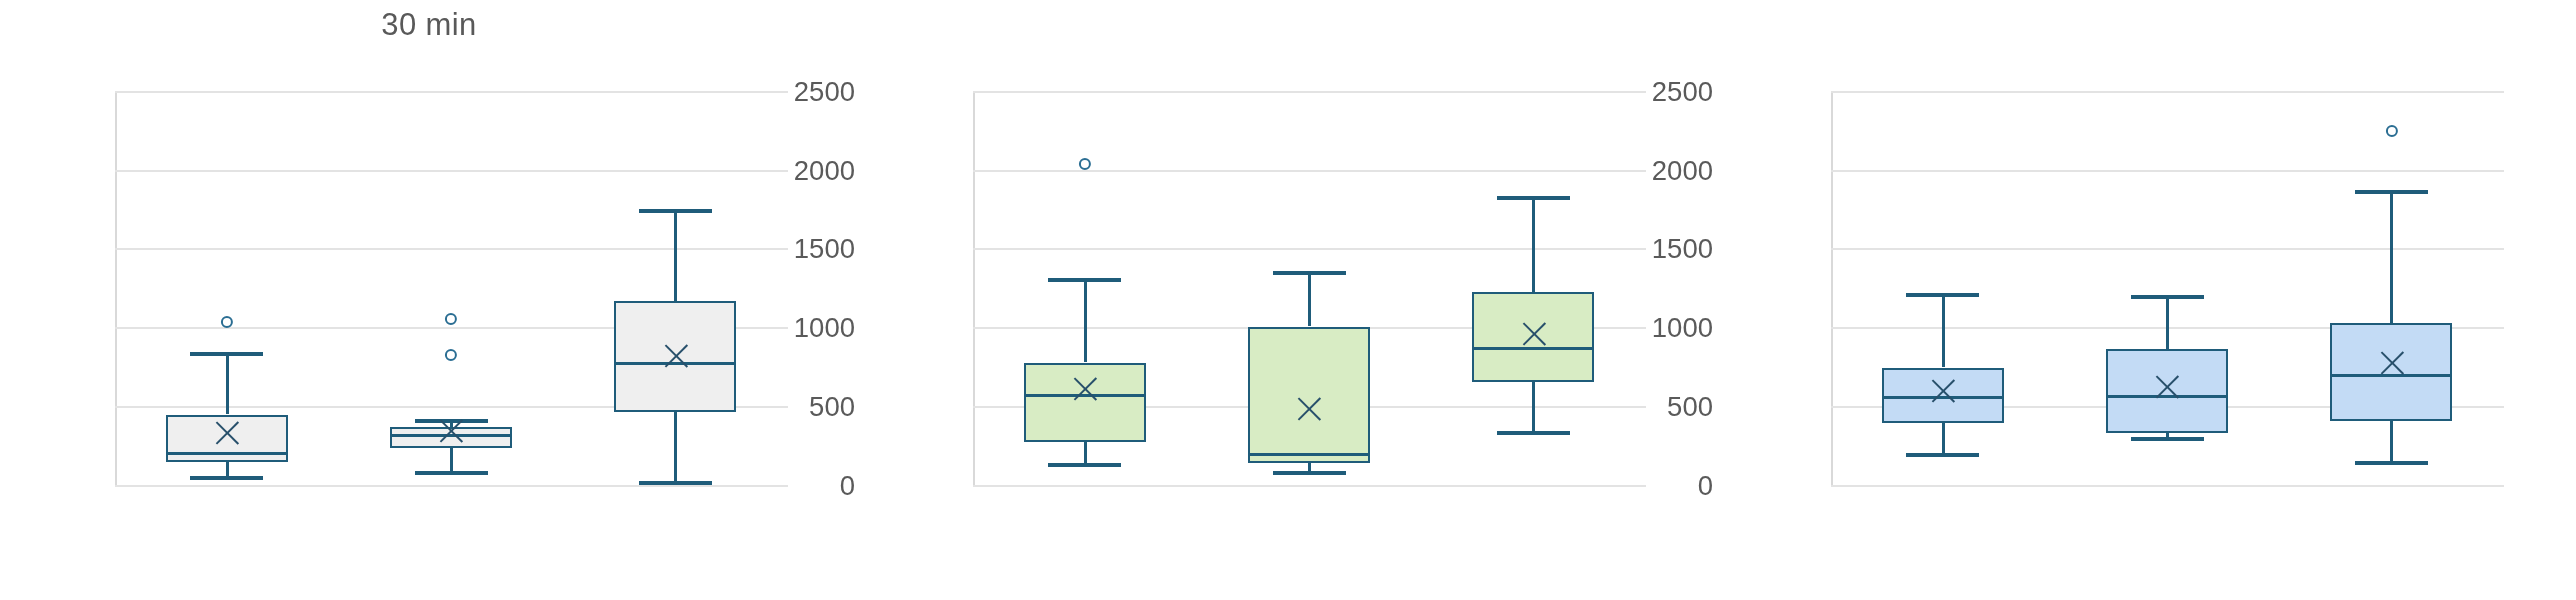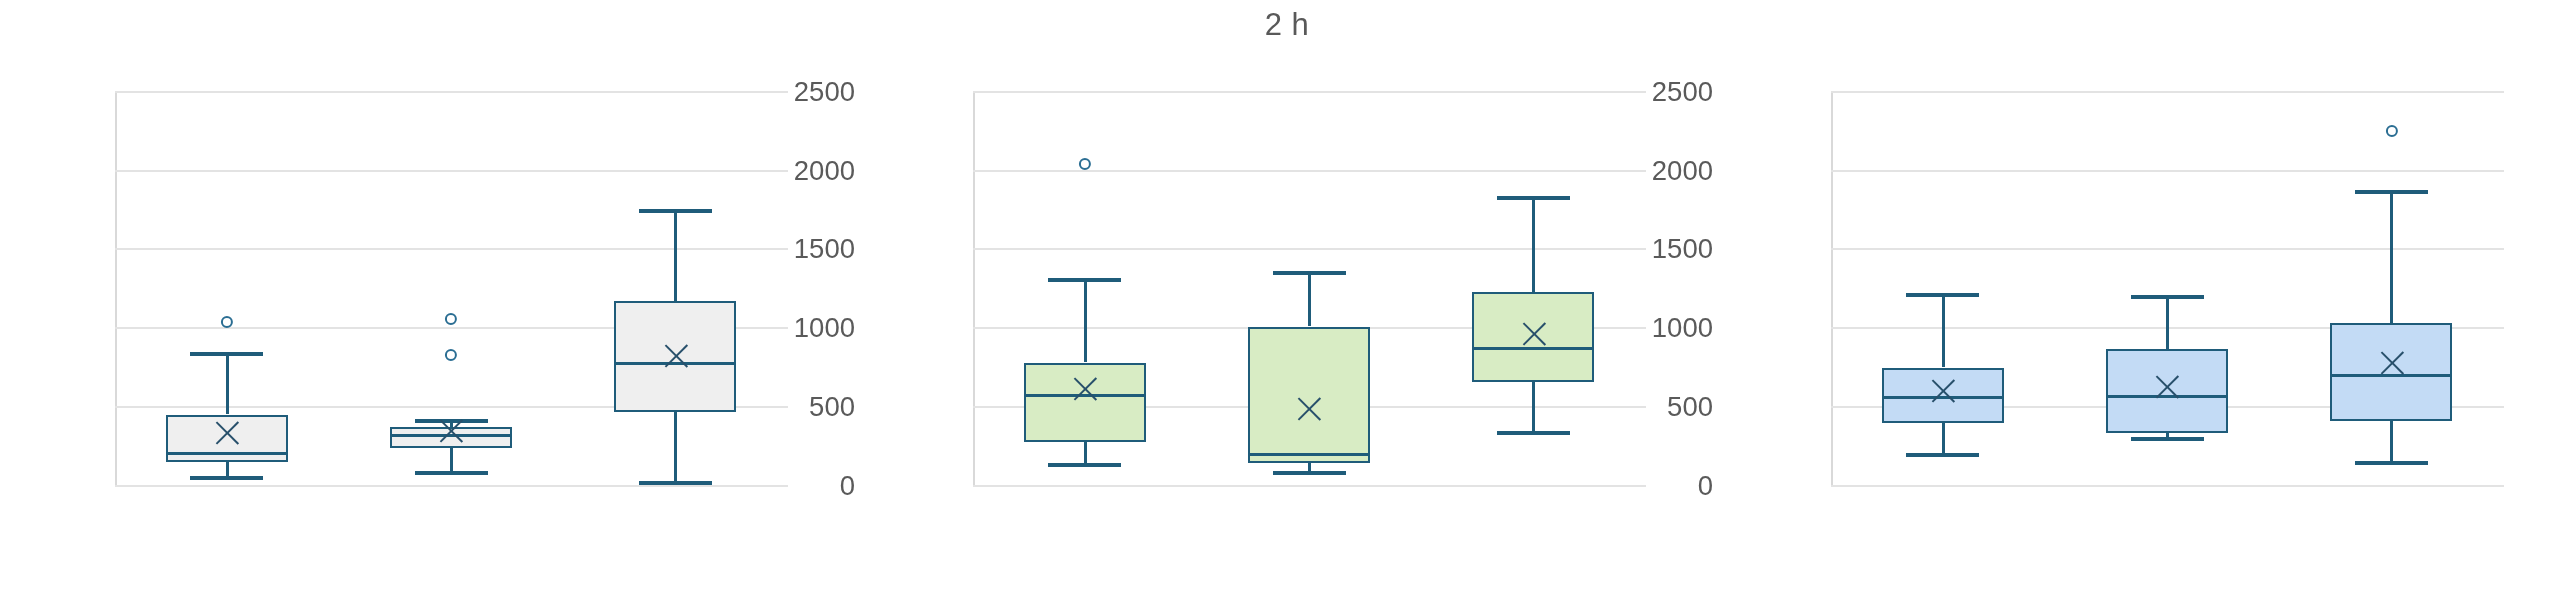--- a/index.html
+++ b/index.html
@@ -114,20 +114,21 @@
     background:#ffffff;
     transform:translate(-50%,-50%);
     box-sizing:border-box;
   }
 </style>
 </head>
 <body>
 
 <div id="figure">
     <div class="panel">
+      <div class="panel-title">30 min</div>
       <div class="plot">
         <div class="plot-frame"></div>
         <div class="gridline" style="top: -1.1px;"></div>
         <div class="gridline" style="top: 78px;"></div>
         <div class="gridline" style="top: 156px;"></div>
         <div class="gridline" style="top: 235px;"></div>
         <div class="gridline" style="top: 314px;"></div>
         <div class="gridline" style="top: 393px;"></div>
         <div class="bp" style="left: 0px; top: 0px; width: 100%; height: 100%;">
           <div class="bp-whisker-v" style="left: 111px; top: 261px; height: 61px;"></div>
@@ -153,89 +154,88 @@
         </div>
         <div class="xlabel" style="left: 336px;">GL1</div>
         <div class="bp" style="left: 0px; top: 0px; width: 100%; height: 100%;">
           <div class="bp-whisker-v" style="left: 559px; top: 118px; height: 91px;"></div>
           <div class="bp-cap" style="left: 524px; width: 73px; top: 117px;"></div>
           <div class="bp-whisker-v" style="left: 559px; top: 320px; height: 70px;"></div>
           <div class="bp-cap" style="left: 524px; width: 73px; top: 389px;"></div>
           <div class="bp-box" style="left: 499px; top: 209px; width: 122px; height: 111px; background: rgb(239, 239, 239);"></div>
           <div class="bp-median" style="left: 499px; width: 122px; top: 270px;"></div>
           <div class="bp-mean" style="left: 561px; top: 264px;"></div>
-        </div>
-        <div class="xlabel" style="left: 561px;">GL5</div>
-      </div>
-    </div>
-    <div class="panel">
-      <div class="panel-title">2 h</div>
-      <div class="plot">
-        <div class="plot-frame"></div>
-        <div class="gridline" style="top: -1.1px;"></div>
-        <div class="ytick" style="top: 0px;">2500</div>
-        <div class="gridline" style="top: 78px;"></div>
-        <div class="ytick" style="top: 79px;">2000</div>
-        <div class="gridline" style="top: 156px;"></div>
-        <div class="ytick" style="top: 157px;">1500</div>
-        <div class="gridline" style="top: 235px;"></div>
-        <div class="ytick" style="top: 236px;">1000</div>
-        <div class="gridline" style="top: 314px;"></div>
-        <div class="ytick" style="top: 315px;">500</div>
-        <div class="gridline" style="top: 393px;"></div>
-        <div class="ytick" style="top: 394px;">0</div>
-        <div class="bp" style="left: 0px; top: 0px; width: 100%; height: 100%;">
-          <div class="bp-whisker-v" style="left: 111px; top: 187px; height: 83px;"></div>
-          <div class="bp-cap" style="left: 75px; width: 73px; top: 186px;"></div>
-          <div class="bp-whisker-v" style="left: 111px; top: 350px; height: 23px;"></div>
-          <div class="bp-cap" style="left: 75px; width: 73px; top: 371px;"></div>
-          <div class="bp-box" style="left: 51px; top: 271px; width: 122px; height: 79px; background: rgb(216, 236, 196);"></div>
-          <div class="bp-median" style="left: 51px; width: 122px; top: 302px;"></div>
-          <div class="bp-mean" style="left: 112px; top: 297px;"></div>
-          <div class="bp-outlier" style="left: 112px; top: 72px;"></div>
-        </div>
-        <div class="xlabel" style="left: 112px;">Nat</div>
-        <div class="bp" style="left: 0px; top: 0px; width: 100%; height: 100%;">
-          <div class="bp-whisker-v" style="left: 335px; top: 180px; height: 54px;"></div>
-          <div class="bp-cap" style="left: 300px; width: 73px; top: 179px;"></div>
-          <div class="bp-whisker-v" style="left: 335px; top: 371px; height: 9.4px;"></div>
-          <div class="bp-cap" style="left: 300px; width: 73px; top: 379px;"></div>
-          <div class="bp-box" style="left: 275px; top: 235px; width: 122px; height: 136px; background: rgb(216, 236, 196);"></div>
-          <div class="bp-median" style="left: 275px; width: 122px; top: 361px;"></div>
-          <div class="bp-mean" style="left: 336px; top: 317px;"></div>
-        </div>
-        <div class="xlabel" style="left: 336px;">GL1</div>
-        <div class="bp" style="left: 0px; top: 0px; width: 100%; height: 100%;">
-          <div class="bp-whisker-v" style="left: 559px; top: 106px; height: 94px;"></div>
-          <div class="bp-cap" style="left: 524px; width: 73px; top: 104px;"></div>
-          <div class="bp-whisker-v" style="left: 559px; top: 290px; height: 50px;"></div>
-          <div class="bp-cap" style="left: 524px; width: 73px; top: 339px;"></div>
-          <div class="bp-box" style="left: 499px; top: 200px; width: 122px; height: 90px; background: rgb(216, 236, 196);"></div>
-          <div class="bp-median" style="left: 499px; width: 122px; top: 255px;"></div>
-          <div class="bp-mean" style="left: 561px; top: 242px;"></div>
         </div>
         <div class="xlabel" style="left: 561px;">GL5</div>
       </div>
     </div>
     <div class="panel">
       <div class="plot">
         <div class="plot-frame"></div>
         <div class="gridline" style="top: -1.1px;"></div>
         <div class="ytick" style="top: 0px;">2500</div>
         <div class="gridline" style="top: 78px;"></div>
         <div class="ytick" style="top: 79px;">2000</div>
         <div class="gridline" style="top: 156px;"></div>
         <div class="ytick" style="top: 157px;">1500</div>
         <div class="gridline" style="top: 235px;"></div>
         <div class="ytick" style="top: 236px;">1000</div>
         <div class="gridline" style="top: 314px;"></div>
         <div class="ytick" style="top: 315px;">500</div>
         <div class="gridline" style="top: 393px;"></div>
         <div class="ytick" style="top: 394px;">0</div>
         <div class="bp" style="left: 0px; top: 0px; width: 100%; height: 100%;">
+          <div class="bp-whisker-v" style="left: 111px; top: 187px; height: 83px;"></div>
+          <div class="bp-cap" style="left: 75px; width: 73px; top: 186px;"></div>
+          <div class="bp-whisker-v" style="left: 111px; top: 350px; height: 23px;"></div>
+          <div class="bp-cap" style="left: 75px; width: 73px; top: 371px;"></div>
+          <div class="bp-box" style="left: 51px; top: 271px; width: 122px; height: 79px; background: rgb(216, 236, 196);"></div>
+          <div class="bp-median" style="left: 51px; width: 122px; top: 302px;"></div>
+          <div class="bp-mean" style="left: 112px; top: 297px;"></div>
+          <div class="bp-outlier" style="left: 112px; top: 72px;"></div>
+        </div>
+        <div class="xlabel" style="left: 112px;">Nat</div>
+        <div class="bp" style="left: 0px; top: 0px; width: 100%; height: 100%;">
+          <div class="bp-whisker-v" style="left: 335px; top: 180px; height: 54px;"></div>
+          <div class="bp-cap" style="left: 300px; width: 73px; top: 179px;"></div>
+          <div class="bp-whisker-v" style="left: 335px; top: 371px; height: 9.4px;"></div>
+          <div class="bp-cap" style="left: 300px; width: 73px; top: 379px;"></div>
+          <div class="bp-box" style="left: 275px; top: 235px; width: 122px; height: 136px; background: rgb(216, 236, 196);"></div>
+          <div class="bp-median" style="left: 275px; width: 122px; top: 361px;"></div>
+          <div class="bp-mean" style="left: 336px; top: 317px;"></div>
+        </div>
+        <div class="xlabel" style="left: 336px;">GL1</div>
+        <div class="bp" style="left: 0px; top: 0px; width: 100%; height: 100%;">
+          <div class="bp-whisker-v" style="left: 559px; top: 106px; height: 94px;"></div>
+          <div class="bp-cap" style="left: 524px; width: 73px; top: 104px;"></div>
+          <div class="bp-whisker-v" style="left: 559px; top: 290px; height: 50px;"></div>
+          <div class="bp-cap" style="left: 524px; width: 73px; top: 339px;"></div>
+          <div class="bp-box" style="left: 499px; top: 200px; width: 122px; height: 90px; background: rgb(216, 236, 196);"></div>
+          <div class="bp-median" style="left: 499px; width: 122px; top: 255px;"></div>
+          <div class="bp-mean" style="left: 561px; top: 242px;"></div>
+        </div>
+        <div class="xlabel" style="left: 561px;">GL5</div>
+      </div>
+    </div>
+    <div class="panel">
+      <div class="plot">
+        <div class="plot-frame"></div>
+        <div class="gridline" style="top: -1.1px;"></div>
+        <div class="ytick" style="top: 0px;">2500</div>
+        <div class="gridline" style="top: 78px;"></div>
+        <div class="ytick" style="top: 79px;">2000</div>
+        <div class="gridline" style="top: 156px;"></div>
+        <div class="ytick" style="top: 157px;">1500</div>
+        <div class="gridline" style="top: 235px;"></div>
+        <div class="ytick" style="top: 236px;">1000</div>
+        <div class="gridline" style="top: 314px;"></div>
+        <div class="ytick" style="top: 315px;">500</div>
+        <div class="gridline" style="top: 393px;"></div>
+        <div class="ytick" style="top: 394px;">0</div>
+        <div class="bp" style="left: 0px; top: 0px; width: 100%; height: 100%;">
           <div class="bp-whisker-v" style="left: 111px; top: 202px; height: 73px;"></div>
           <div class="bp-cap" style="left: 75px; width: 73px; top: 201px;"></div>
           <div class="bp-whisker-v" style="left: 111px; top: 331px; height: 31.5px;"></div>
           <div class="bp-cap" style="left: 75px; width: 73px; top: 361px;"></div>
           <div class="bp-box" style="left: 51px; top: 276px; width: 122px; height: 55px; background: rgb(195, 219, 245);"></div>
           <div class="bp-median" style="left: 51px; width: 122px; top: 304px;"></div>
           <div class="bp-mean" style="left: 112px; top: 299px;"></div>
         </div>
         <div class="xlabel" style="left: 112px;">Nat</div>
         <div class="bp" style="left: 0px; top: 0px; width: 100%; height: 100%;">

